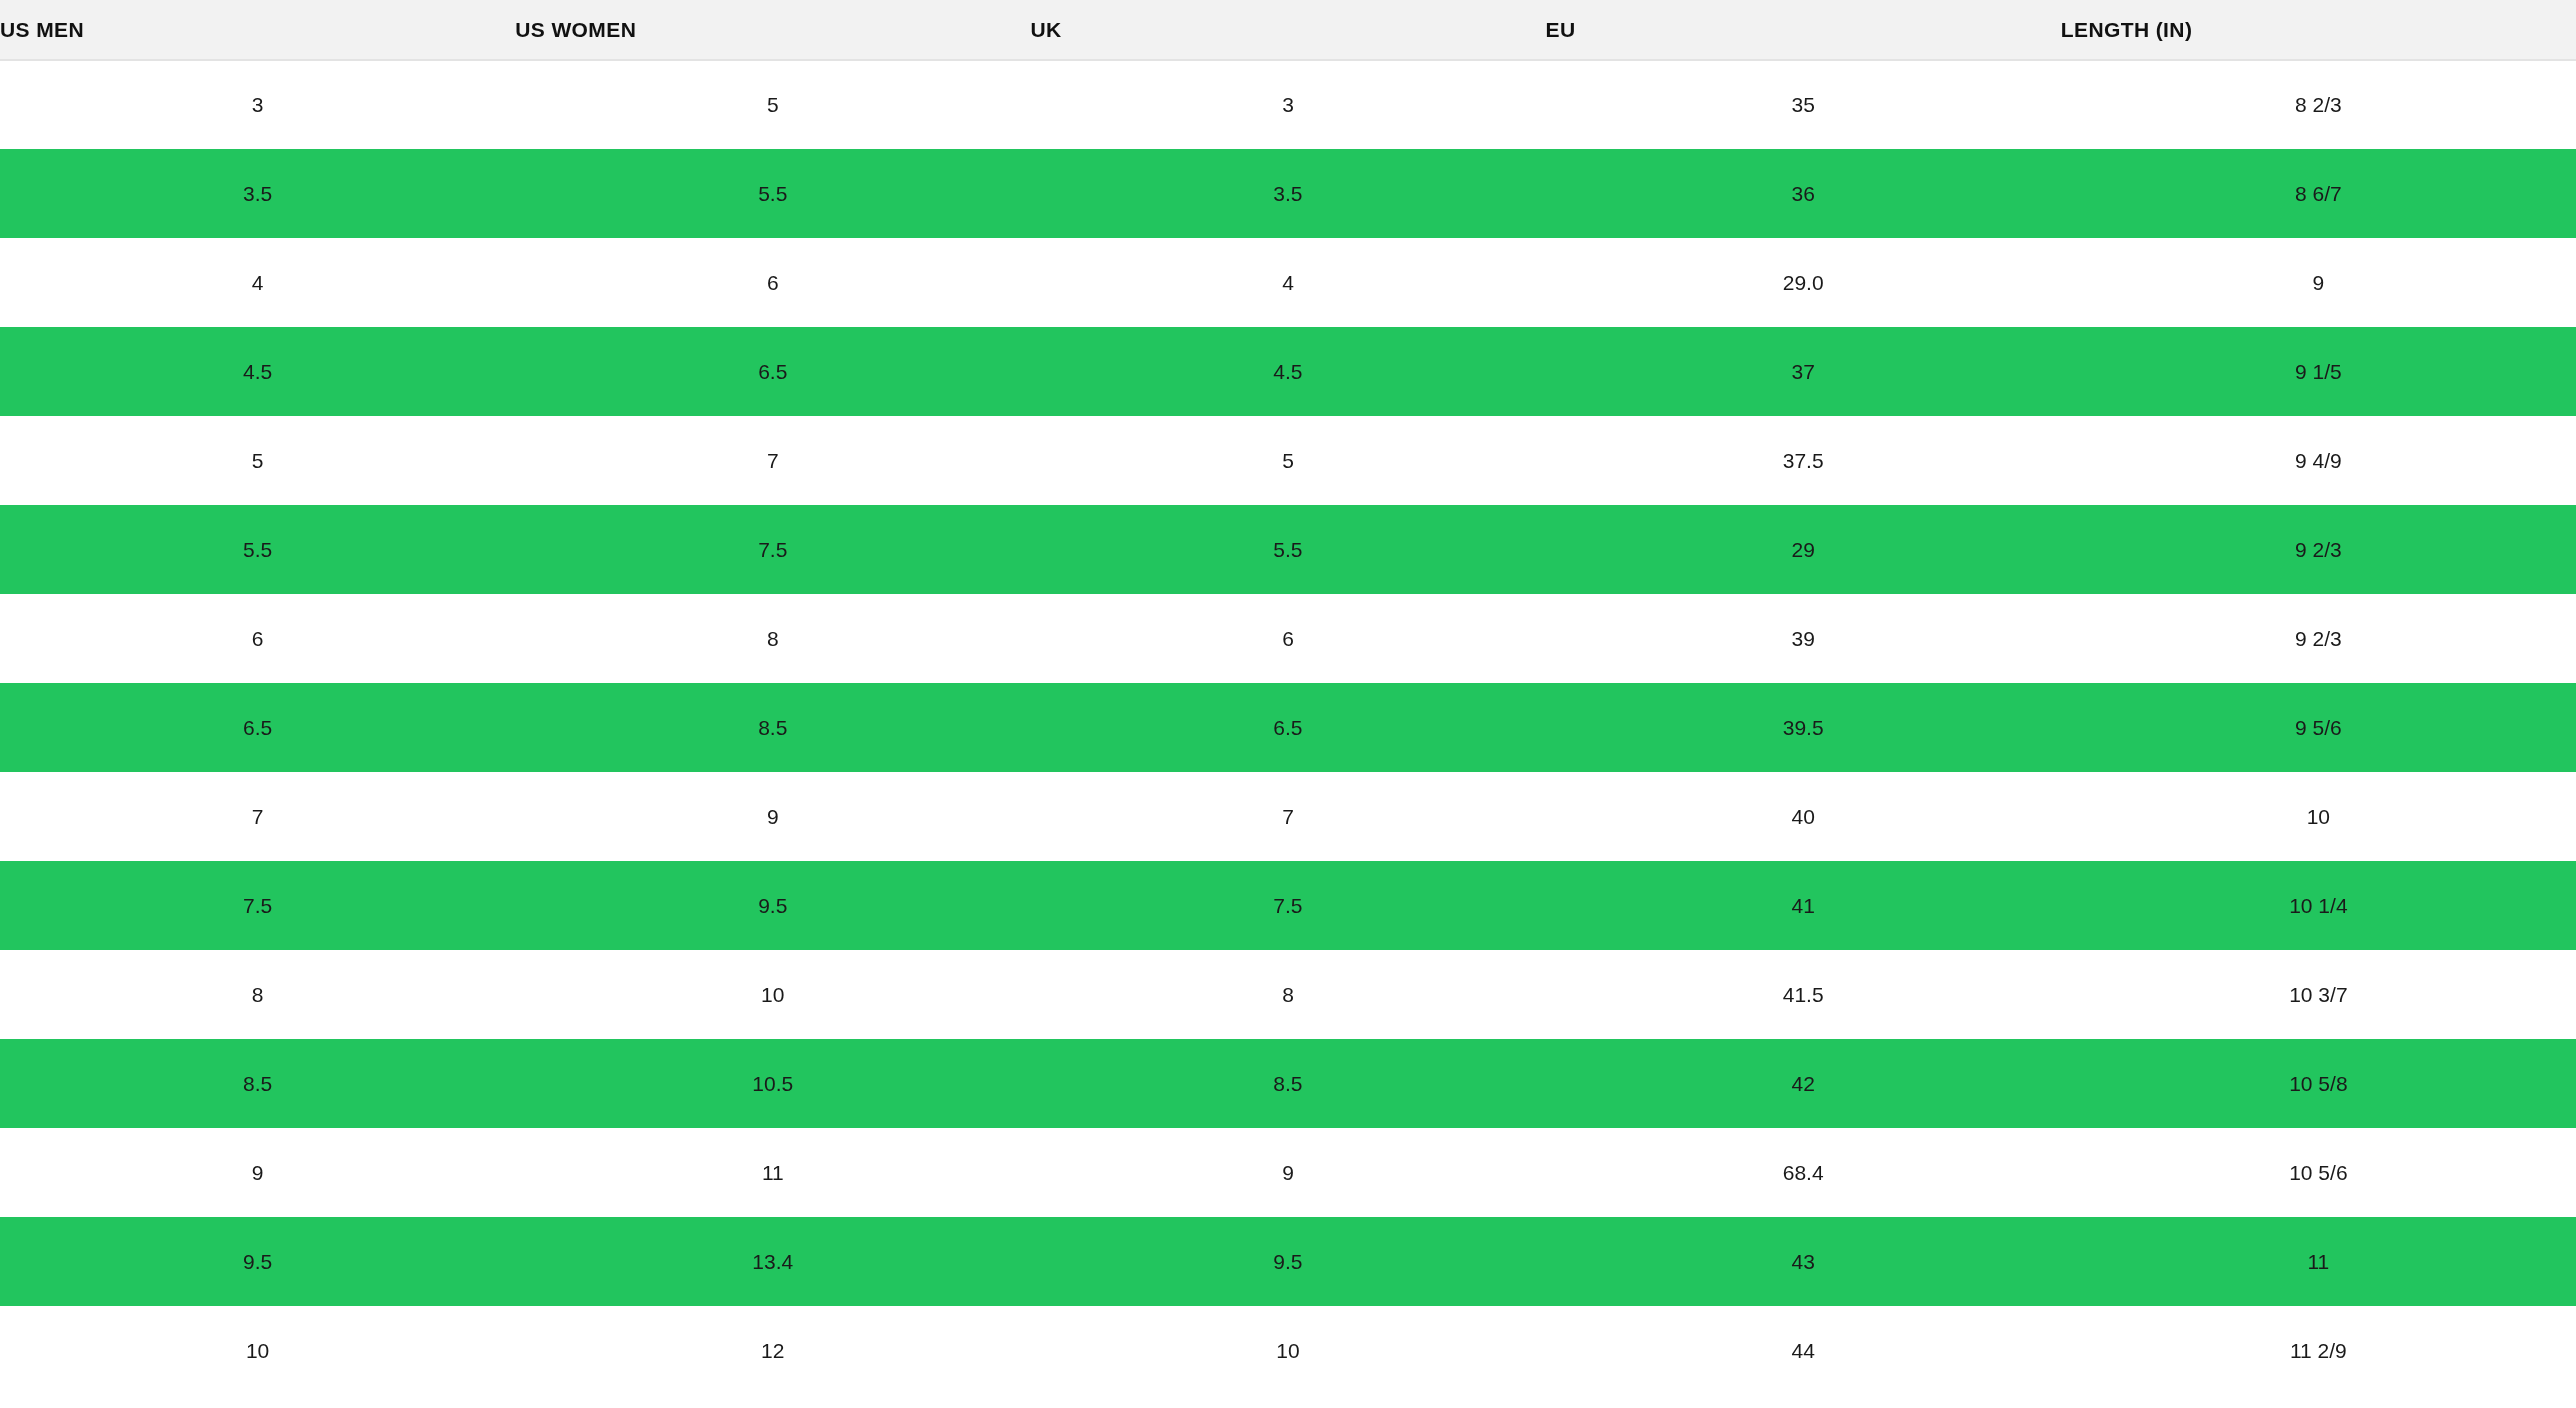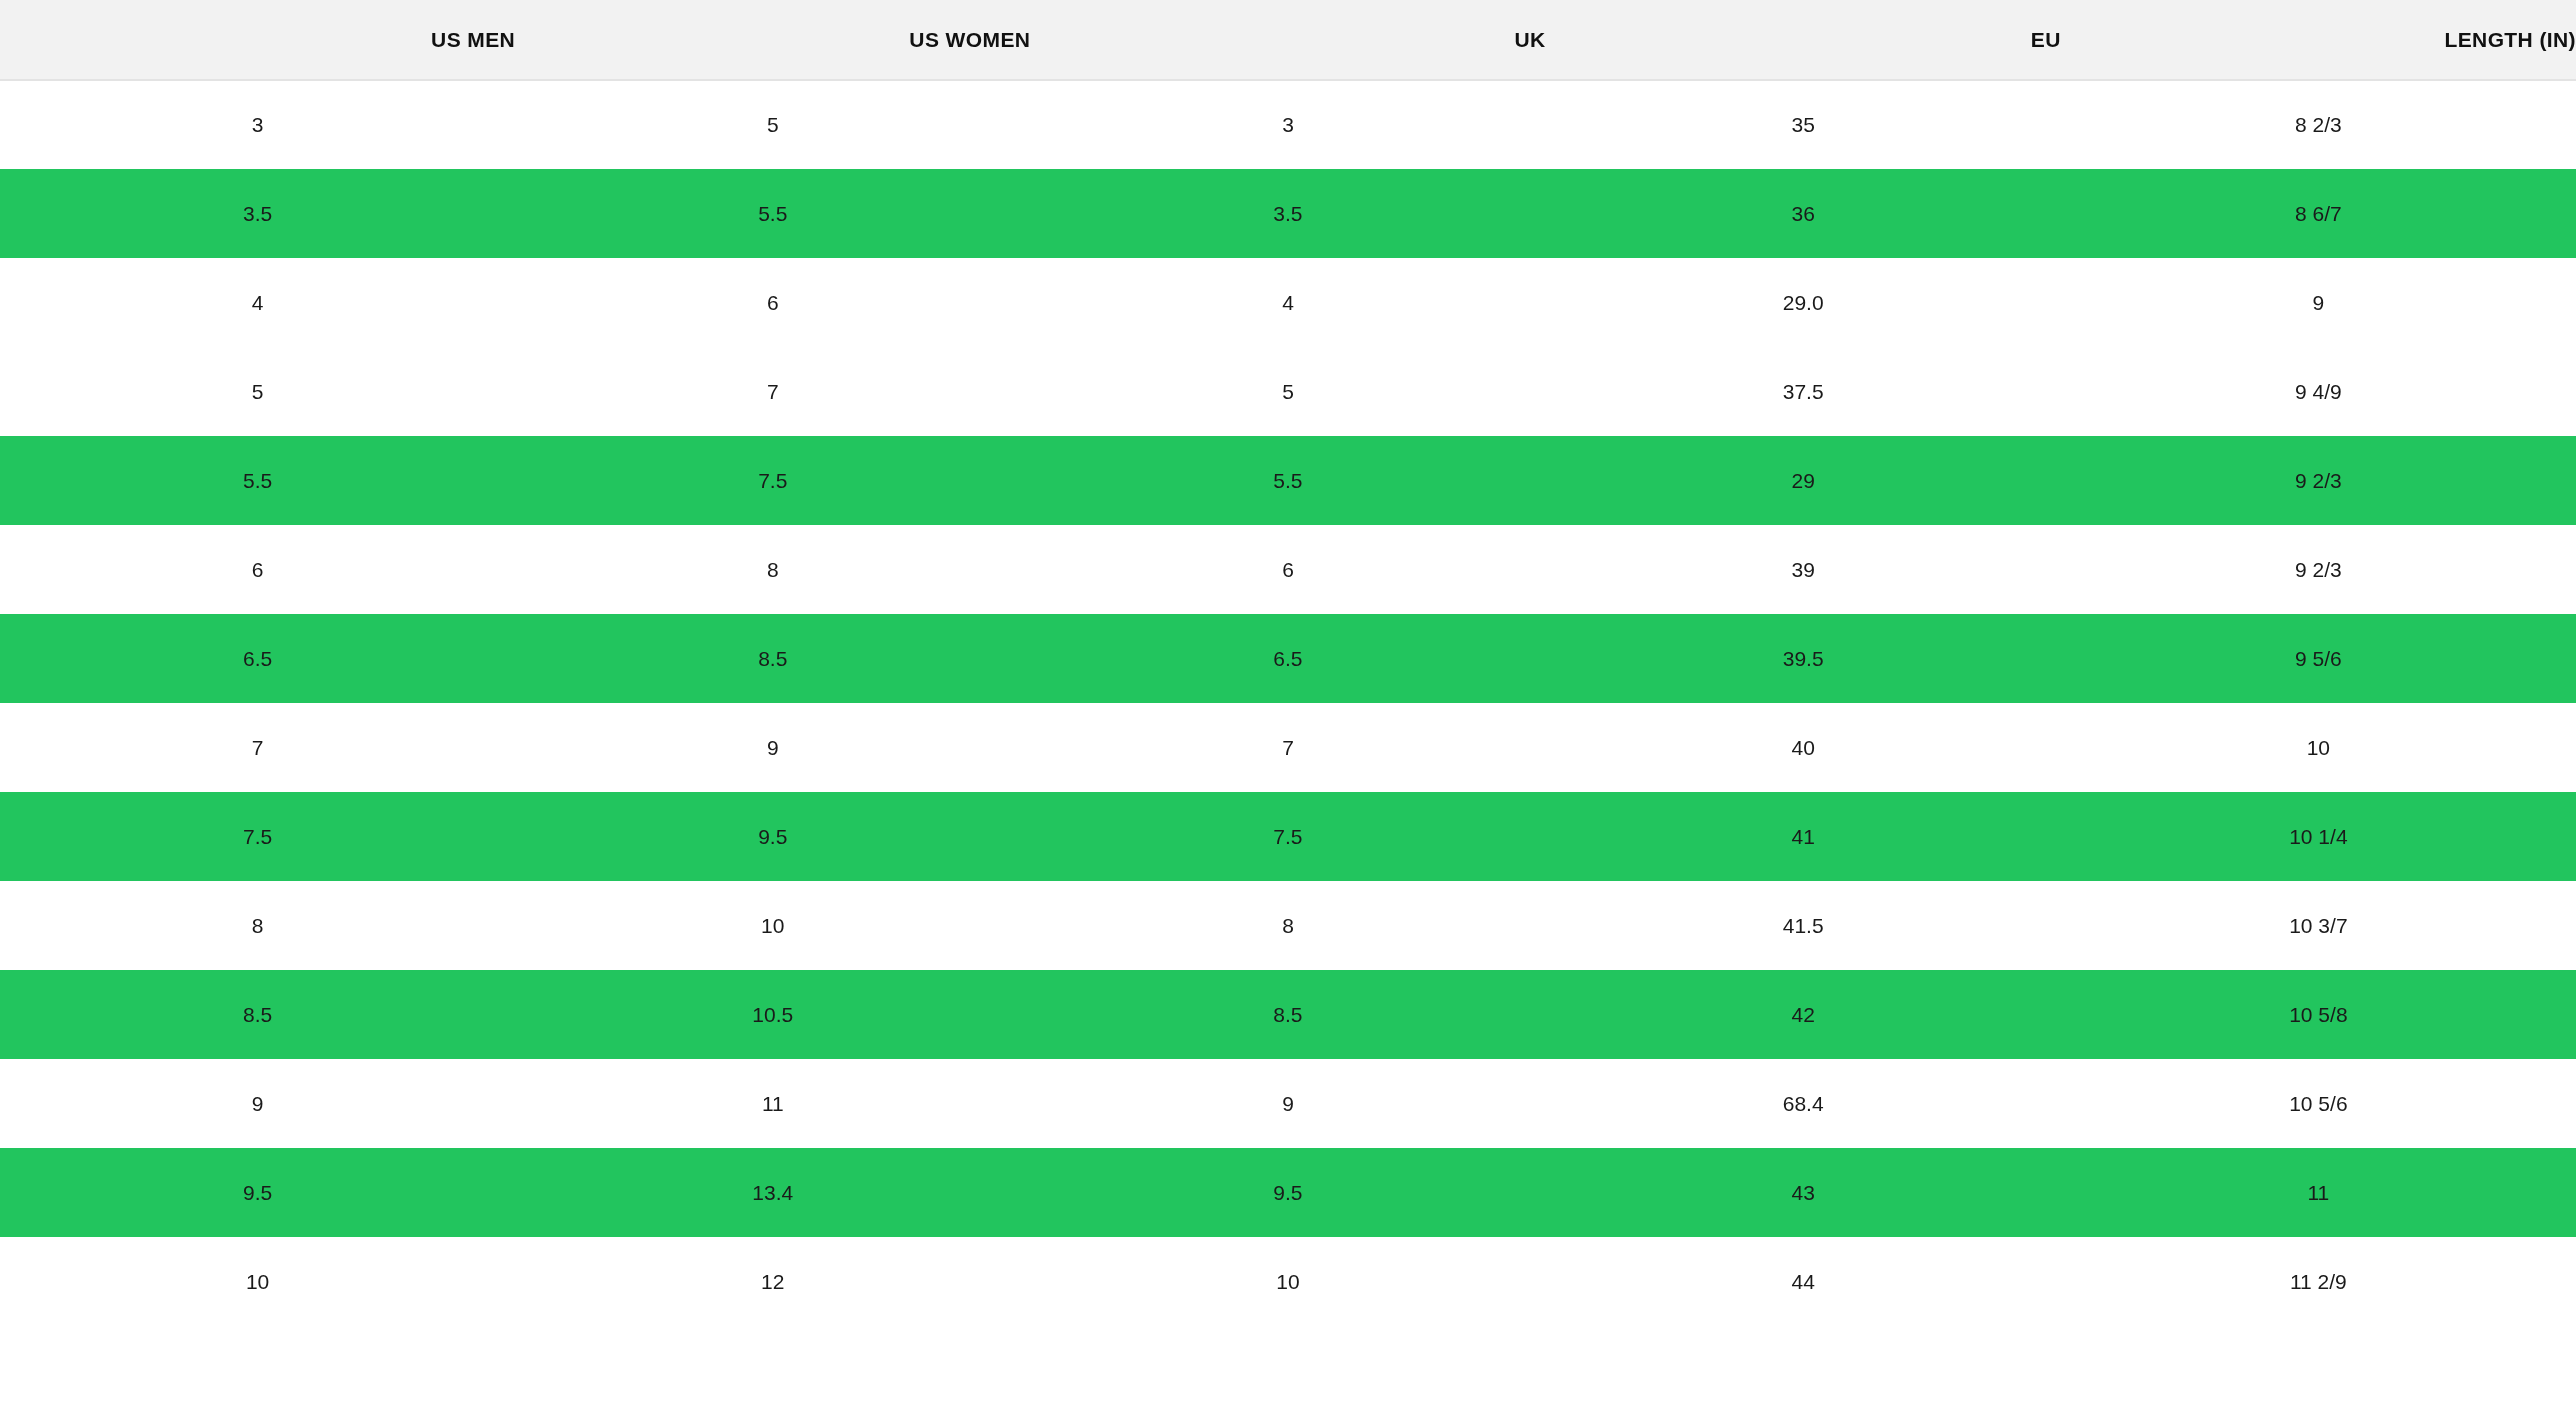--- a/index.html
+++ b/index.html
@@ -21,26 +21,26 @@
     width: 2576px;
     border-collapse: collapse;
     table-layout: fixed;
   }
 
   .size-chart col { width: 20%; }
 
   .size-chart thead th {
     background: #f2f2f2;
     border-bottom: 2.8px solid #e3e3e3;
-    height: 80px;
+    height: 60px;
     font-size: 21px;
     font-weight: bold;
     letter-spacing: 0.4px;
     color: #111111;
-    text-align: right;
+    text-align: left;
     vertical-align: middle;
     padding: 0;
     white-space: nowrap;
   }
 
   .size-chart tbody td {
     height: 89px;
     font-size: 21px;
     font-weight: 400;
     color: #1a1a1a;
@@ -87,20 +87,27 @@
         <td>3.5</td>
         <td>36</td>
         <td>8 6/7</td>
       </tr>
       <tr class="row-odd">
         <td>4</td>
         <td>6</td>
         <td>4</td>
         <td>29.0</td>
         <td>9</td>
+      </tr>
+      <tr class="row-even">
+        <td>4.5</td>
+        <td>6.5</td>
+        <td>4.5</td>
+        <td>37</td>
+        <td>9 1/5</td>
       </tr>
       <tr class="row-odd">
         <td>5</td>
         <td>7</td>
         <td>5</td>
         <td>37.5</td>
         <td>9 4/9</td>
       </tr>
       <tr class="row-even">
         <td>5.5</td>

